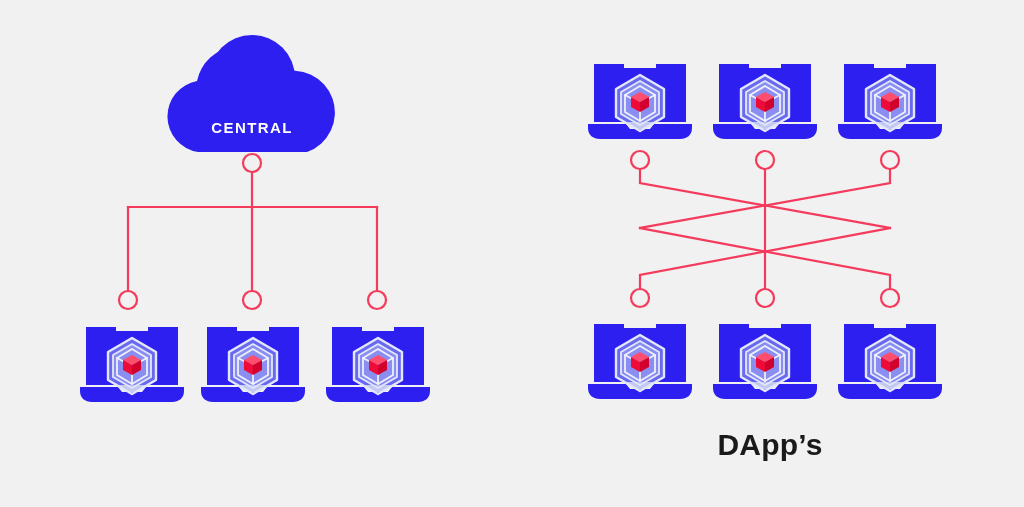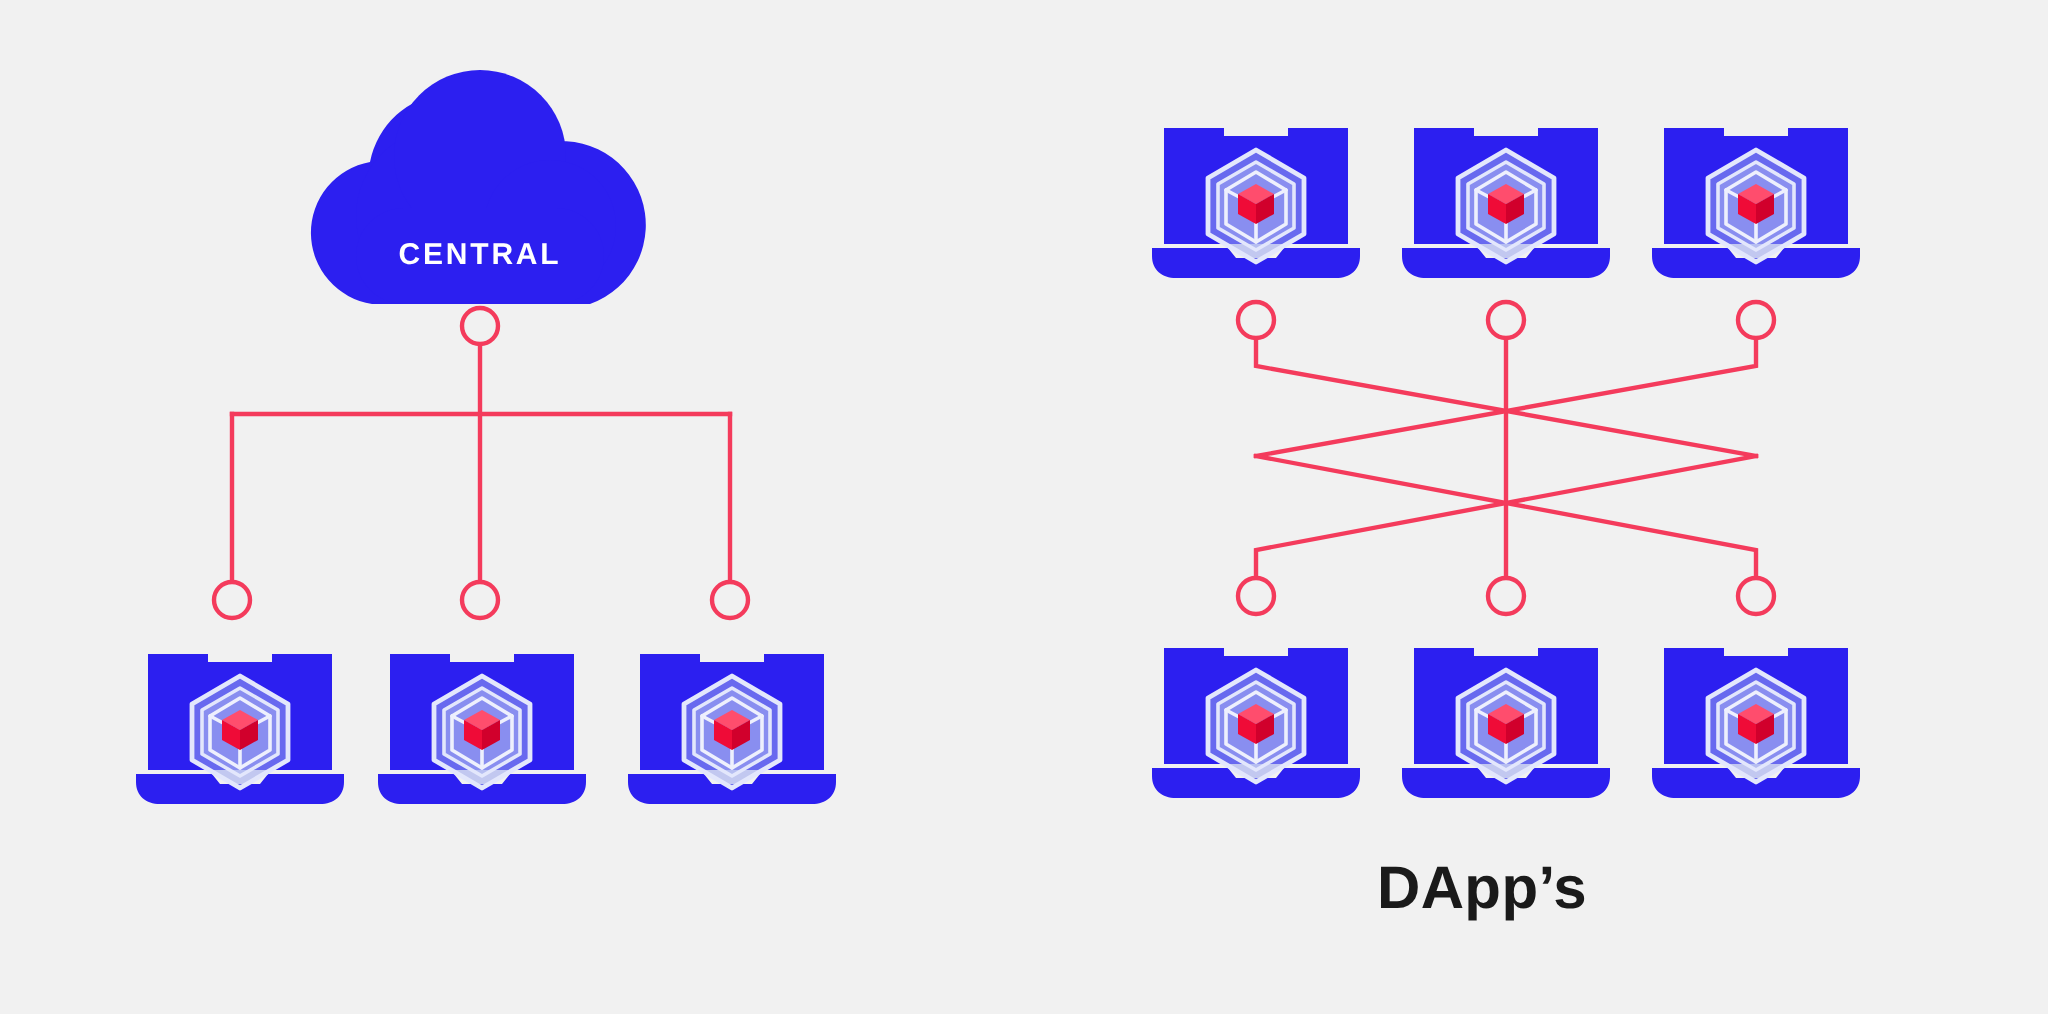--- a/index.html
+++ b/index.html
@@ -11,20 +11,21 @@
     height: 507px;
     background: #f1f1f1;
     font-family: "Liberation Sans", sans-serif;
     overflow: hidden;
   }
   #stage {
     position: relative;
     width: 912px;
     height: 507px;
     background: #f1f1f1;
+    margin-left: 12px;
   }
   #canvas {
     position: absolute;
     left: 0;
     top: 0;
     width: 1024px;
     height: 507px;
     display: block;
   }
   .caption {
@@ -36,21 +37,21 @@
     color: #1a1a1a;
     letter-spacing: 0.2px;
     white-space: nowrap;
   }
   #caption-apps {
     left: 144px;
     top: 428px;
     width: 200px;
   }
   #caption-dapps {
-    left: 641px;
+    left: 658px;
     top: 428px;
     width: 200px;
   }
   .cloud-label {
     position: absolute;
     left: 160px;
     top: 119px;
     width: 160px;
     text-align: center;
     font-family: "Liberation Sans", sans-serif;

